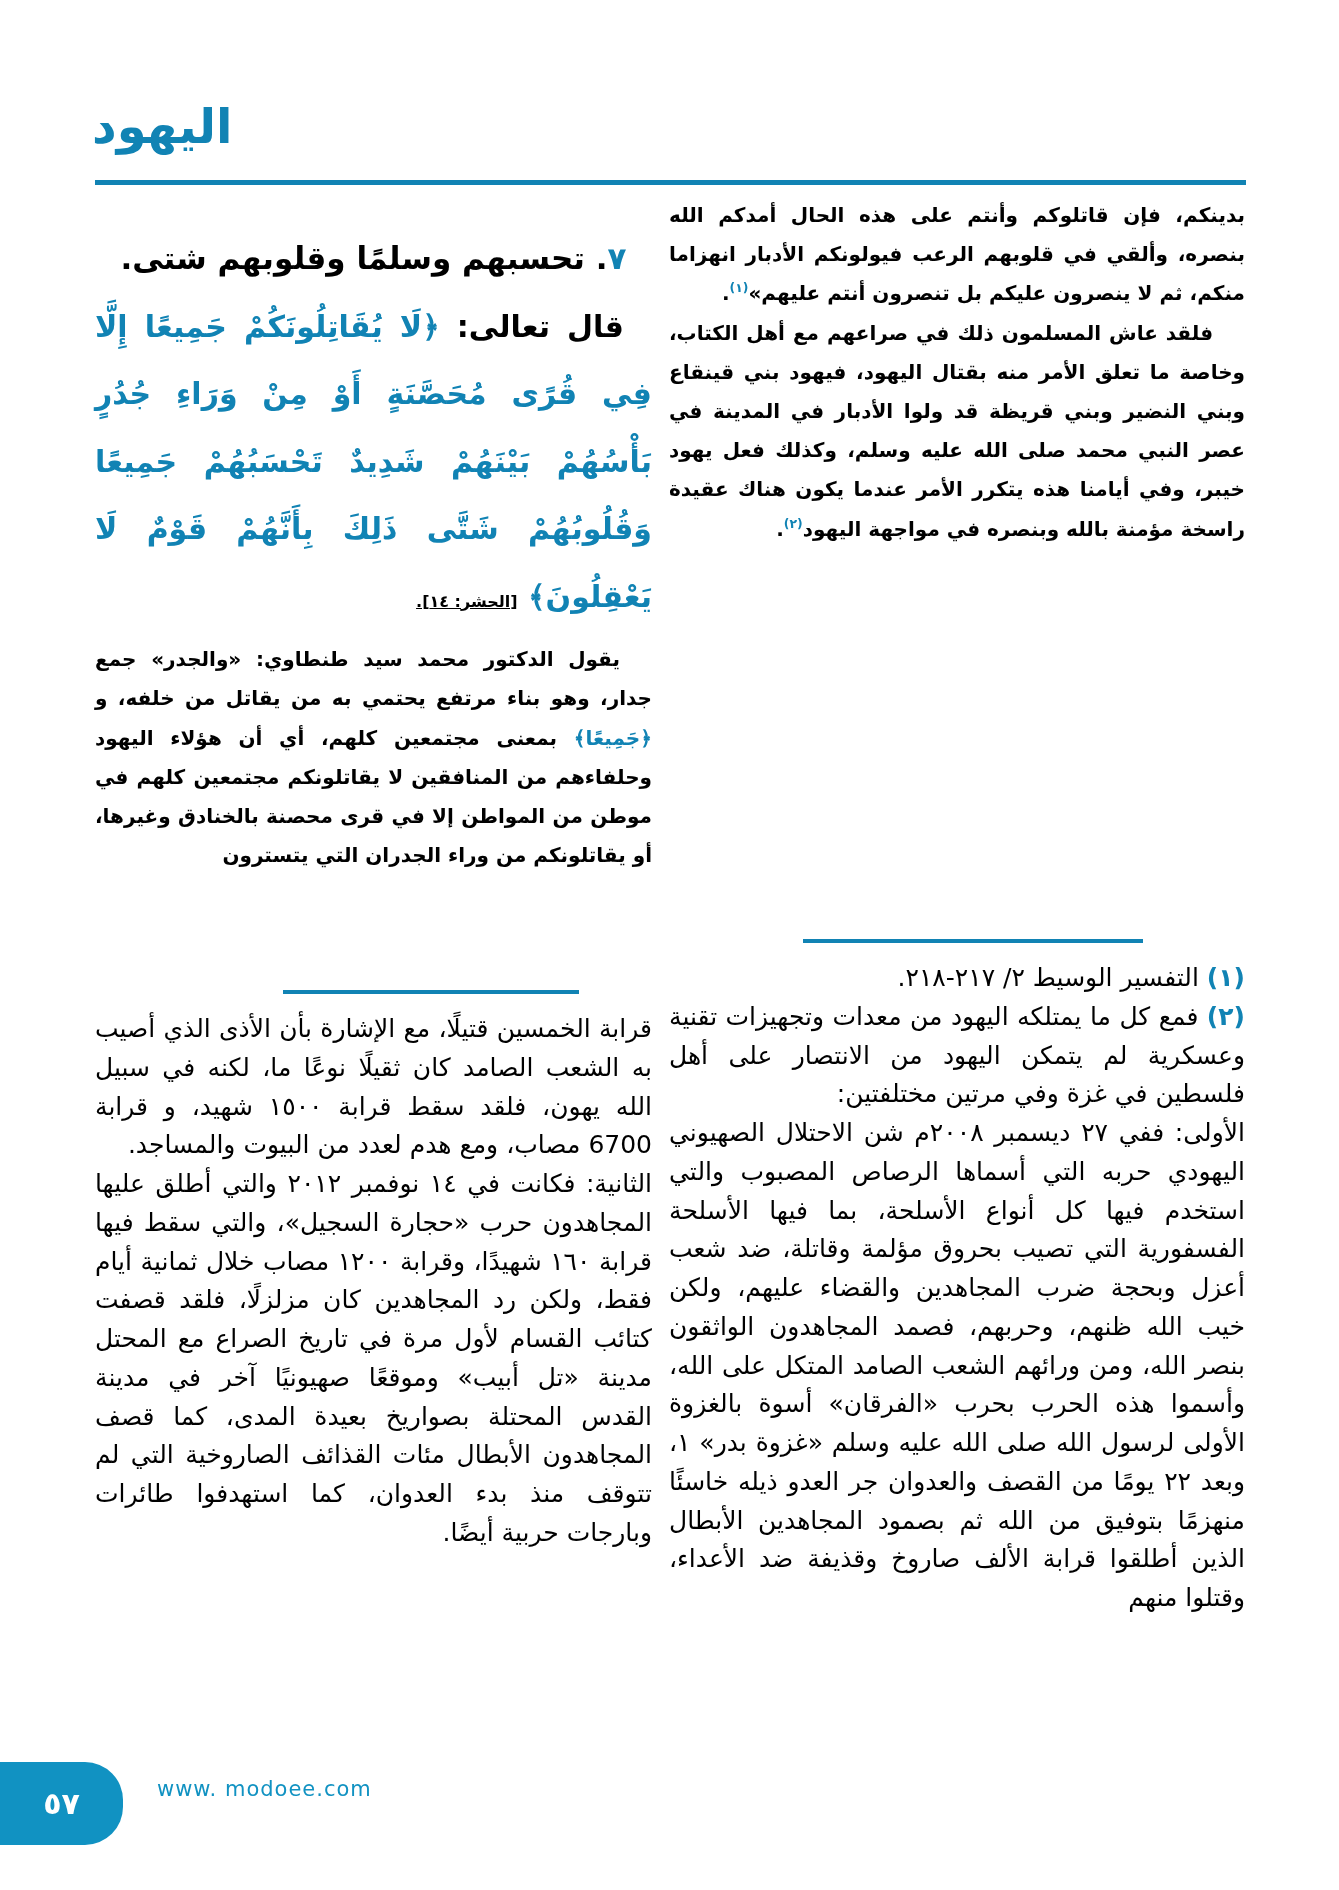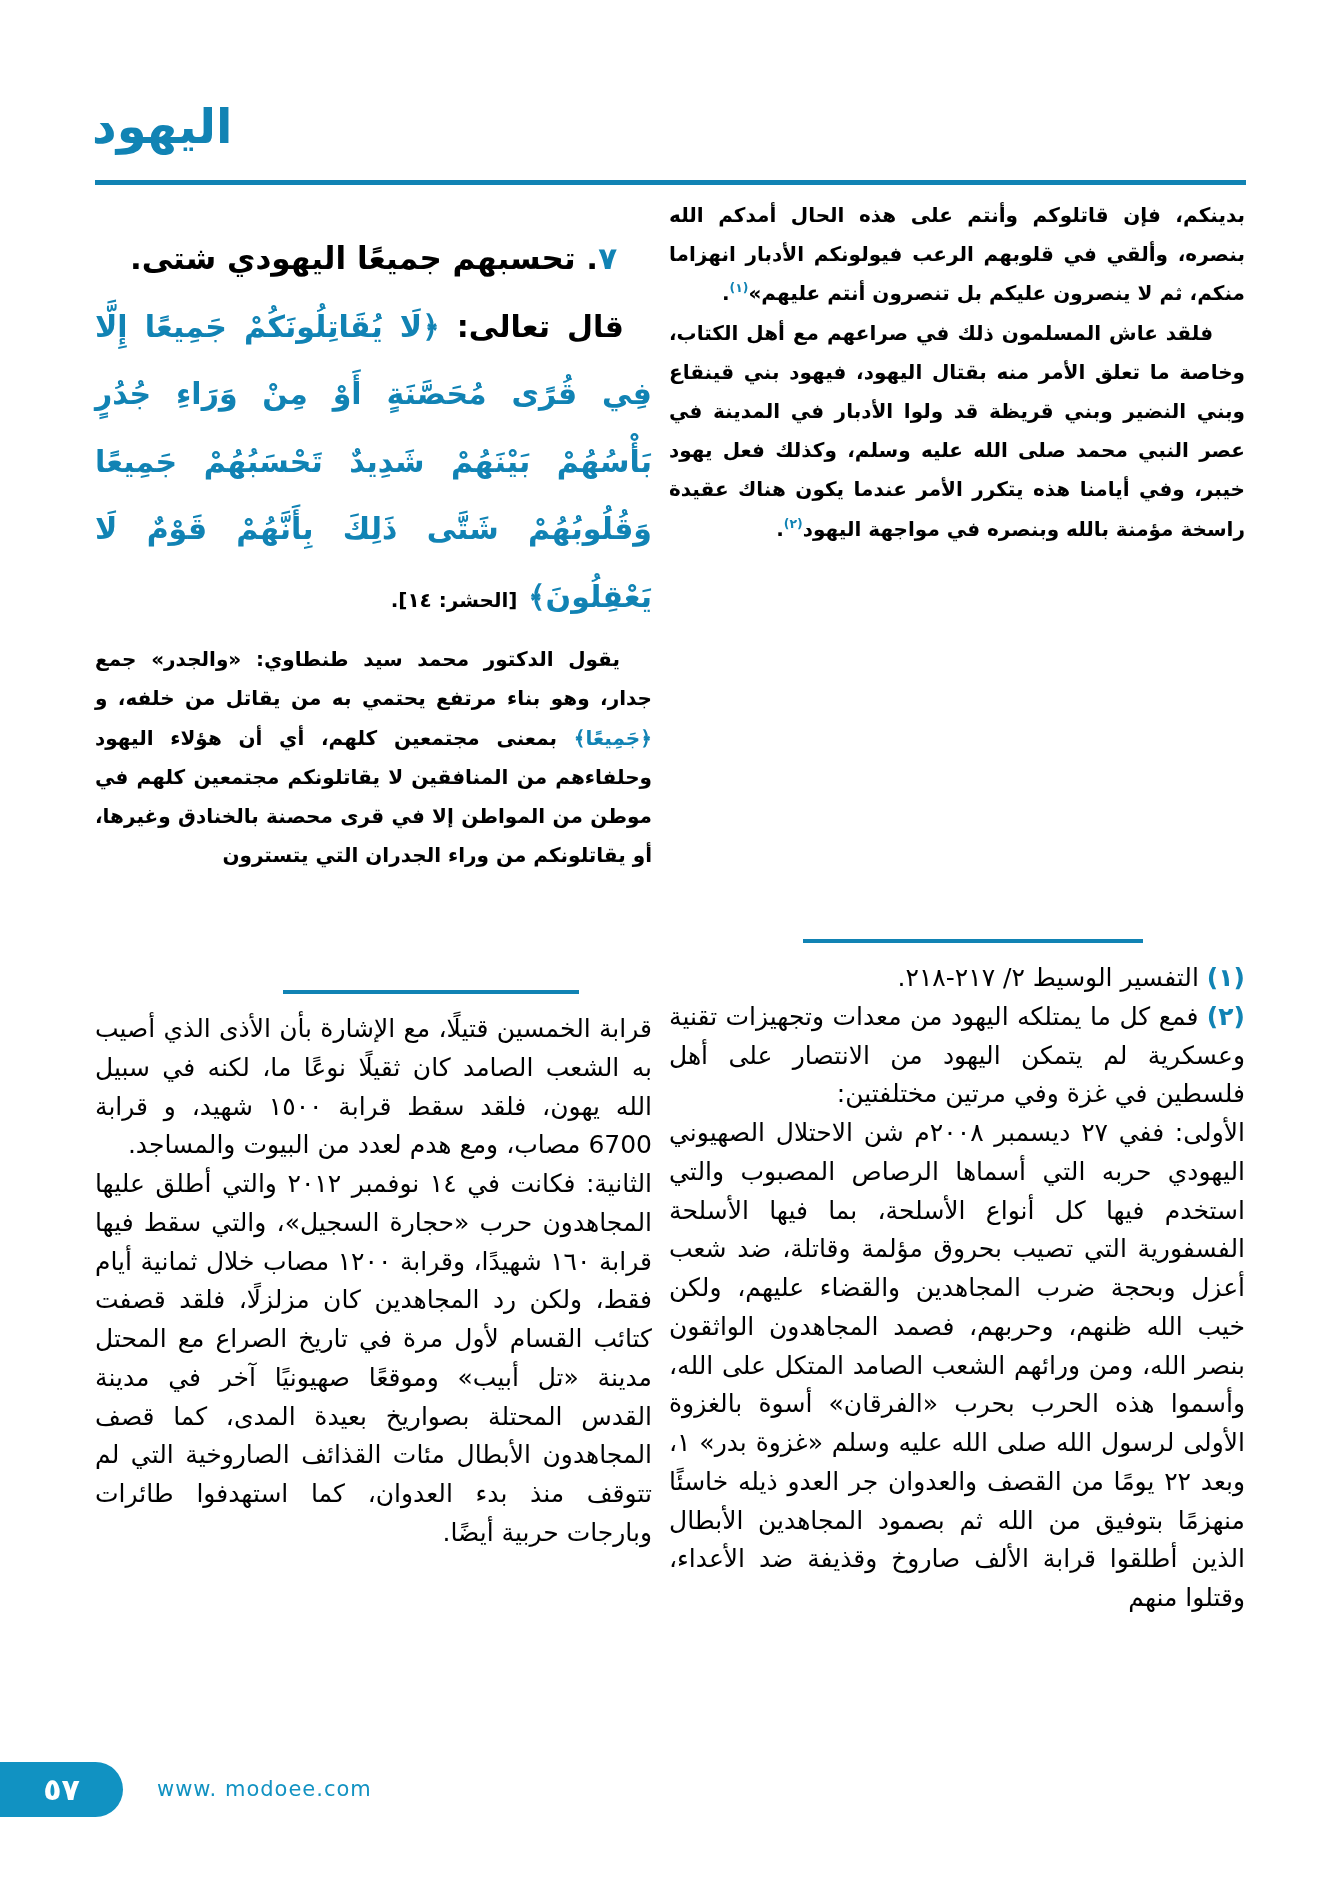--- a/index.html
+++ b/index.html
@@ -48,37 +48,37 @@
   .heading{
     margin:36px 0 8px;text-align:center;
     font-size:31px;font-weight:bold;line-height:1.7;
   }
   .num{color:var(--accent);}
   .verse-para{
     font-size:30px;font-weight:bold;line-height:2.25;
     text-align:justify;text-indent:28px;margin-top:4px;
   }
   .verse{color:var(--accent);}
-  .verse-ref{color:var(--ink);font-size:20px;}
+  .verse-ref{color:var(--ink);font-size:16px;text-decoration:underline;}
   .commentary{margin-top:10px;}
   
   .fnblock{position:absolute;left:0;right:0;}
   .fnblock-right{top:719px;margin-top:24px;}
   .fnblock-left{top:794px;}
   .fn-sep{height:4px;background:var(--accent);margin-bottom:16px;}
   .sep-right{width:340px;margin-right:102px;margin-left:auto;}
   .sep-left{width:296px;margin-right:73px;margin-left:auto;}
   .fn{
     font-size:25px;font-weight:normal;line-height:1.55;
     text-align:justify;text-justify:inter-word;
   }
   .fn-marker{color:var(--accent);font-weight:bold;}
   
   .page-badge{
-    position:absolute;left:0;top:1762px;width:123px;height:55px;
+    position:absolute;left:0;top:1762px;width:123px;height:83px;
     background:var(--footer-accent);
     border-radius:0 38px 38px 0;
     display:flex;align-items:center;justify-content:center;
     color:#ffffff;font-size:30px;font-weight:bold;
   }
   .website{
     position:absolute;left:157px;top:1777px;
     direction:ltr;
     color:var(--footer-accent);font-size:21px;letter-spacing:1px;
   }
@@ -98,21 +98,21 @@
 
     <div class="fnblock fnblock-right">
       <div class="fn-sep sep-right"></div>
       <p class="fn"><span class="fn-marker">(١)</span> <span>التفسير الوسيط ٢/ ٢١٧-٢١٨.</span></p>
       <p class="fn"><span class="fn-marker">(٢)</span> <span>فمع كل ما يمتلكه اليهود من معدات وتجهيزات تقنية وعسكرية لم يتمكن اليهود من الانتصار على أهل فلسطين في غزة وفي مرتين مختلفتين:</span></p>
       <p class="fn">الأولى: ففي ٢٧ ديسمبر ٢٠٠٨م شن الاحتلال الصهيوني اليهودي حربه التي أسماها الرصاص المصبوب والتي استخدم فيها كل أنواع الأسلحة، بما فيها الأسلحة الفسفورية التي تصيب بحروق مؤلمة وقاتلة، ضد شعب أعزل وبحجة ضرب المجاهدين والقضاء عليهم، ولكن خيب الله ظنهم، وحربهم، فصمد المجاهدون الواثقون بنصر الله، ومن ورائهم الشعب الصامد المتكل على الله، وأسموا هذه الحرب بحرب «الفرقان» أسوة بالغزوة الأولى لرسول الله صلى الله عليه وسلم «غزوة بدر» ١، وبعد ٢٢ يومًا من القصف والعدوان جر العدو ذيله خاسئًا منهزمًا بتوفيق من الله ثم بصمود المجاهدين الأبطال الذين أطلقوا قرابة الألف صاروخ وقذيفة ضد الأعداء، وقتلوا منهم</p>
     </div>
   </div>
 
   <div class="col col-left">
-    <h2 class="heading"><span class="num">٧</span><span>. </span><span>تحسبهم جميعًا اليهودي شتى.</span></h2>
+    <h2 class="heading"><span class="num">٧</span><span>. </span><span>تحسبهم وسلمًا وقلوبهم شتى.</span></h2>
 
     <p class="verse-para"><span>قال تعالى: </span><span class="verse">﴿لَا يُقَاتِلُونَكُمْ جَمِيعًا إِلَّا فِي قُرًى مُحَصَّنَةٍ أَوْ مِنْ وَرَاءِ جُدُرٍ بَأْسُهُمْ بَيْنَهُمْ شَدِيدٌ تَحْسَبُهُمْ جَمِيعًا وَقُلُوبُهُمْ شَتَّى ذَلِكَ بِأَنَّهُمْ قَوْمٌ لَا يَعْقِلُونَ﴾ </span><span class="verse-ref">[الحشر: ١٤].</span></p>
 
     <p class="body indent commentary"><span>يقول الدكتور محمد سيد طنطاوي: «والجدر» جمع جدار، وهو بناء مرتفع يحتمي به من يقاتل من خلفه، و </span><span class="verse">﴿جَمِيعًا﴾</span><span> بمعنى مجتمعين كلهم، أي أن هؤلاء اليهود وحلفاءهم من المنافقين لا يقاتلونكم مجتمعين كلهم في موطن من المواطن إلا في قرى محصنة بالخنادق وغيرها، أو يقاتلونكم من وراء الجدران التي يتسترون</span></p>
 
     <div class="fnblock fnblock-left">
       <div class="fn-sep sep-left"></div>
       <p class="fn">قرابة الخمسين قتيلًا، مع الإشارة بأن الأذى الذي أصيب به الشعب الصامد كان ثقيلًا نوعًا ما، لكنه في سبيل الله يهون، فلقد سقط قرابة ١٥٠٠ شهيد، و قرابة 6700 مصاب، ومع هدم لعدد من البيوت والمساجد.</p>
       <p class="fn">الثانية: فكانت في ١٤ نوفمبر ٢٠١٢ والتي أطلق عليها المجاهدون حرب «حجارة السجيل»، والتي سقط فيها قرابة ١٦٠ شهيدًا، وقرابة ١٢٠٠ مصاب خلال ثمانية أيام فقط، ولكن رد المجاهدين كان مزلزلًا، فلقد قصفت كتائب القسام لأول مرة في تاريخ الصراع مع المحتل مدينة «تل أبيب» وموقعًا صهيونيًا آخر في مدينة القدس المحتلة بصواريخ بعيدة المدى، كما قصف المجاهدون الأبطال مئات القذائف الصاروخية التي لم تتوقف منذ بدء العدوان، كما استهدفوا طائرات وبارجات حربية أيضًا.</p>
     </div>

